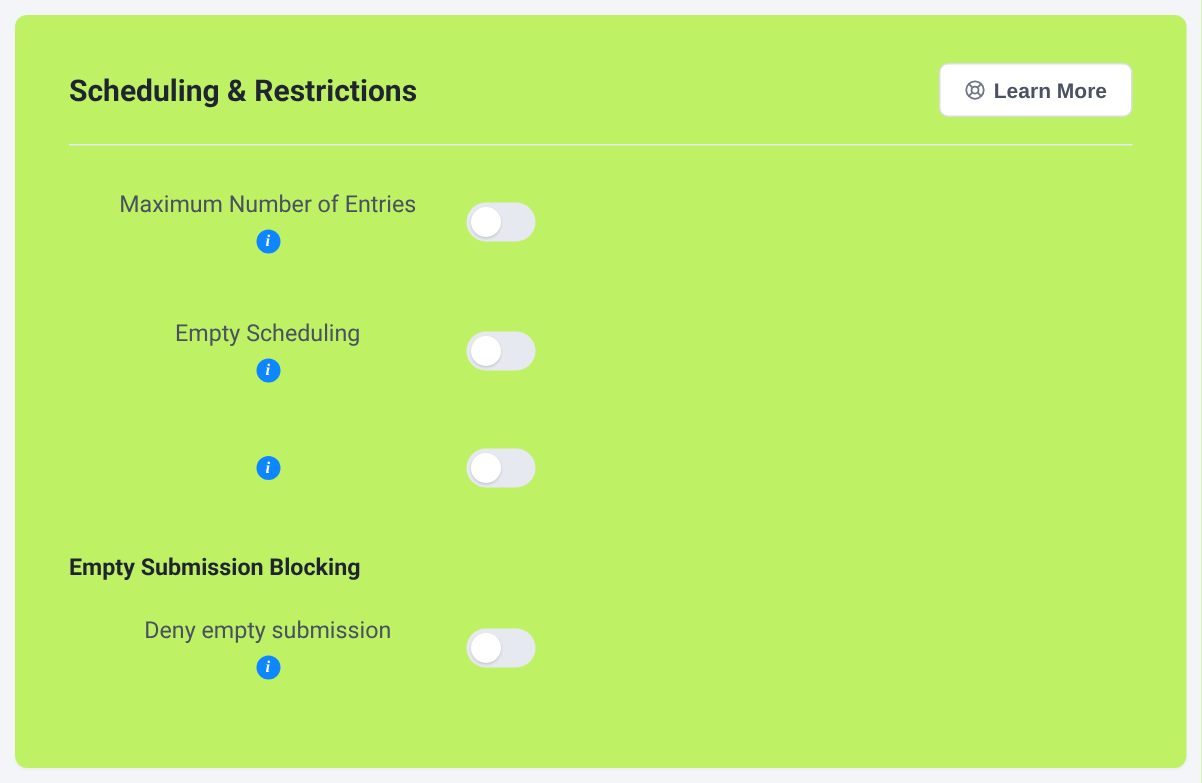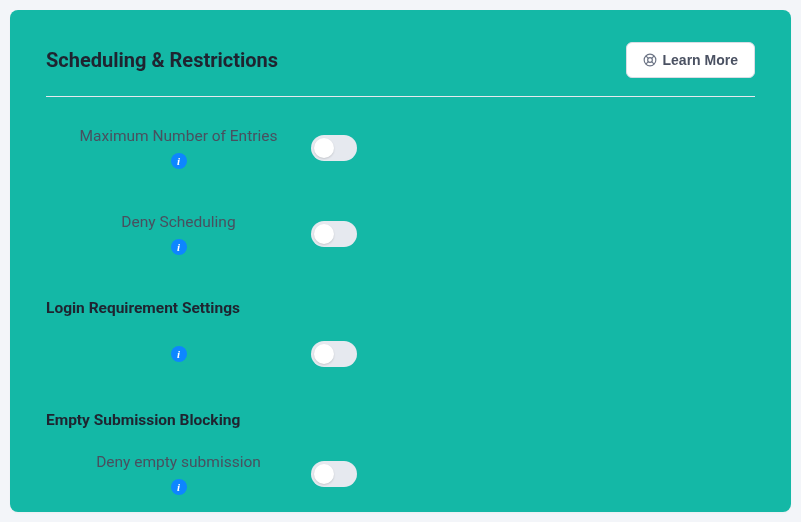--- a/index.html
+++ b/index.html
@@ -9,21 +9,21 @@
     }
     body {
       font-family: -apple-system, BlinkMacSystemFont, "Segoe UI", Roboto, Helvetica, Arial, sans-serif;
       background: #f3f5f9;
       padding: 10px;
       color: #2a2f3a;
       width: 801px;
       height: 522px;
     }
     .card {
-      background: #14b8a6;
+      background: #bef264;
       border-radius: 8px;
       padding: 32px 36px 16px 36px;
       box-shadow: 0 1px 2px rgba(0,0,0,0.03);
       height: 100%;
     }
     .header {
       display: flex;
       justify-content: space-between;
       align-items: center;
       padding-bottom: 18px;
@@ -141,29 +141,28 @@
       <span class="label">Maximum Number of Entries</span>
       <span class="info-icon">i</span>
     </div>
     <div class="toggle">
       <div class="toggle-knob"></div>
     </div>
   </div>
 
   <div class="row">
     <div class="label-wrap">
-      <span class="label">Deny Scheduling</span>
+      <span class="label">Empty Scheduling</span>
       <span class="info-icon">i</span>
     </div>
     <div class="toggle">
       <div class="toggle-knob"></div>
     </div>
   </div>
 
-  <div class="subheading">Login Requirement Settings</div>
 
   <div class="row">
     <div class="label-wrap">
       <span class="info-icon">i</span>
     </div>
     <div class="toggle">
       <div class="toggle-knob"></div>
     </div>
   </div>
 

